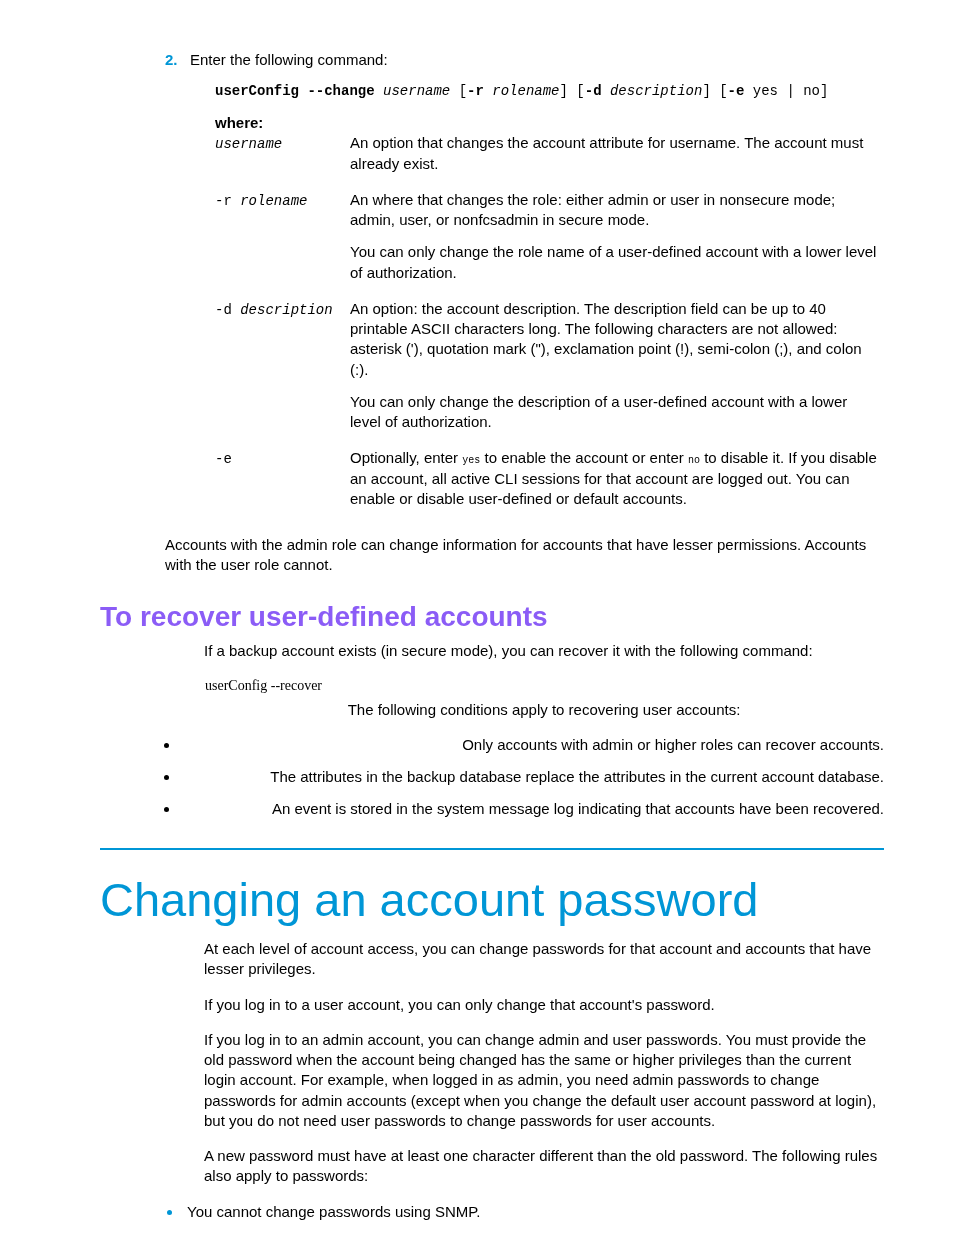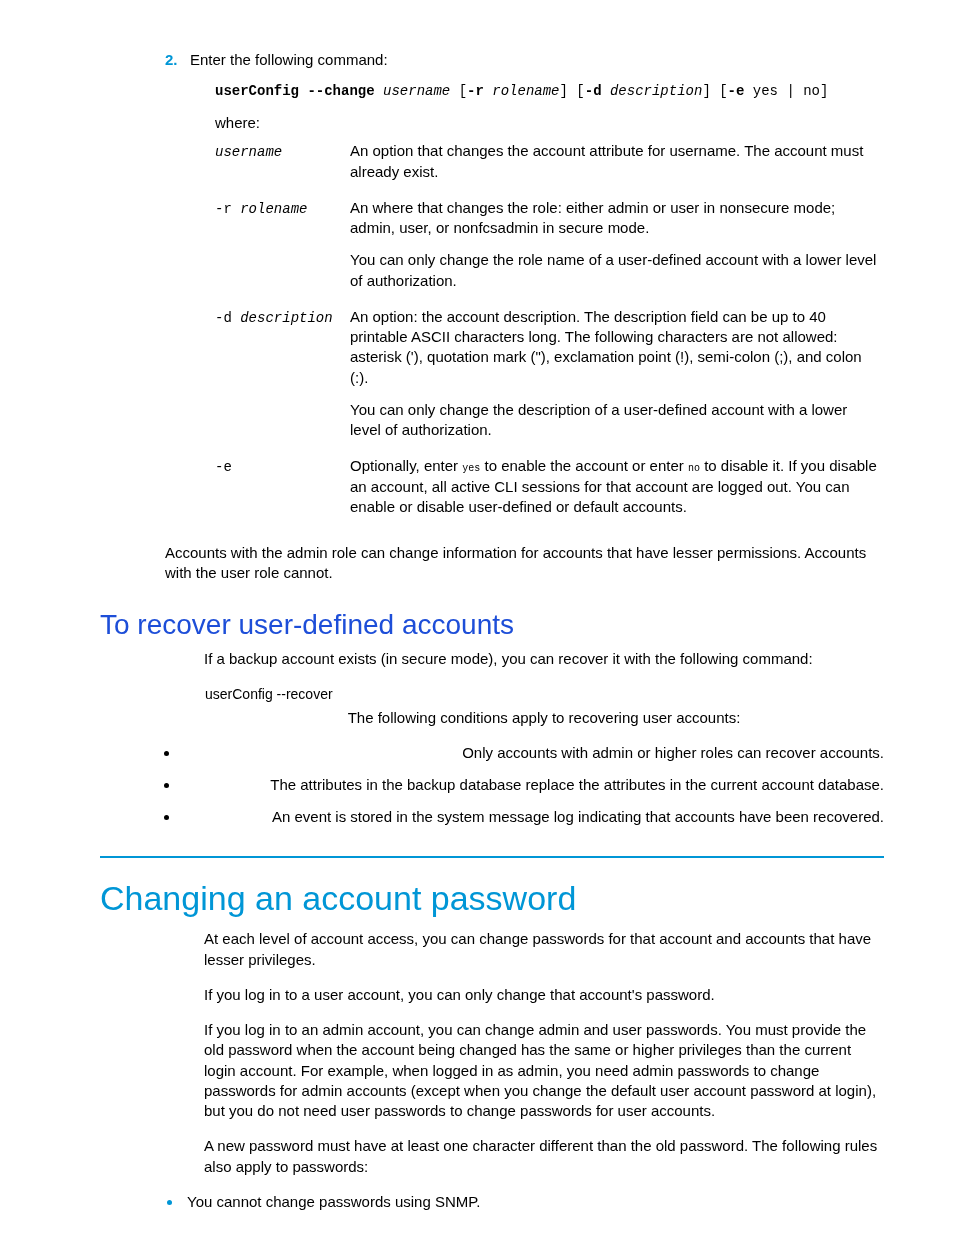--- a/index.html
+++ b/index.html
@@ -29,60 +29,60 @@
   .step-text {
     margin-left: 25px;
   }
   .code-block {
     font-family: "Courier New", monospace;
     font-size: 14px;
     margin: 12px 0 12px 50px;
   }
   .code-block .bold { font-weight: bold; text-align: center; }
   .code-block .ital { font-style: italic; }
-  .where { margin-left: 50px; margin-bottom: 8px; }
+  .where { margin-left: 50px; margin-bottom: 0; font-weight: bold; }
   .def-table { margin-left: 50px; }
   .def-row { display: flex; margin-bottom: 4px; }
   .def-term {
     width: 135px;
     flex-shrink: 0;
     font-family: "Courier New", monospace;
     font-size: 14px;
     padding-top: 2px;
   }
   .def-term .ital { font-style: italic; }
   .def-desc { flex: 1; }
   .def-desc p { margin: 0 4px 12px 0; }
   .inline-mono { font-family: "Courier New", monospace; font-size: 10px; }
   .para-indent-1 { margin: 14px 0 14px 65px; }
   h2 {
-    color: #1d4ed8;
-    font-weight: 400;
+    color: #8b5cf6;
+    font-weight: 700;
     font-size: 28px;
     margin: 22px 0 6px 0;
   }
   h1 {
     color: #0096d6;
     font-weight: 300;
-    font-size: 34px;
+    font-size: 47px;
     margin: 18px 0 8px 0;
   }
   .body-para { margin: 0 0 15px 104px; }
   .bullets { margin: 10px 0 10px 80px; padding: 0; text-align: right; }
   .bullets li { list-style: disc; margin-bottom: 12px; padding-left: 2px; }
   .bullets2 { margin: 10px 0 10px 65px; padding: 0; }
   .bullets2 li::marker { color: #0096d6; }
   .bullets2 li { list-style: disc; margin-bottom: 12px; padding-left: 4px; margin-left: 18px;}
   hr.hp {
     border: none;
     border-top: 2px solid #0096d6;
     margin: 28px 0 14px 0;
   }
   .code-line2 {
-    font-family: Liberation Sans, sans-serif;
+    font-family: Liberation Serif, serif;
     font-size: 14px;
     margin: 12px 0 4px 105px;
   }
 </style>
 </head>
 <body>
 
 <div class="page">
 
   <div class="step-wrap">

